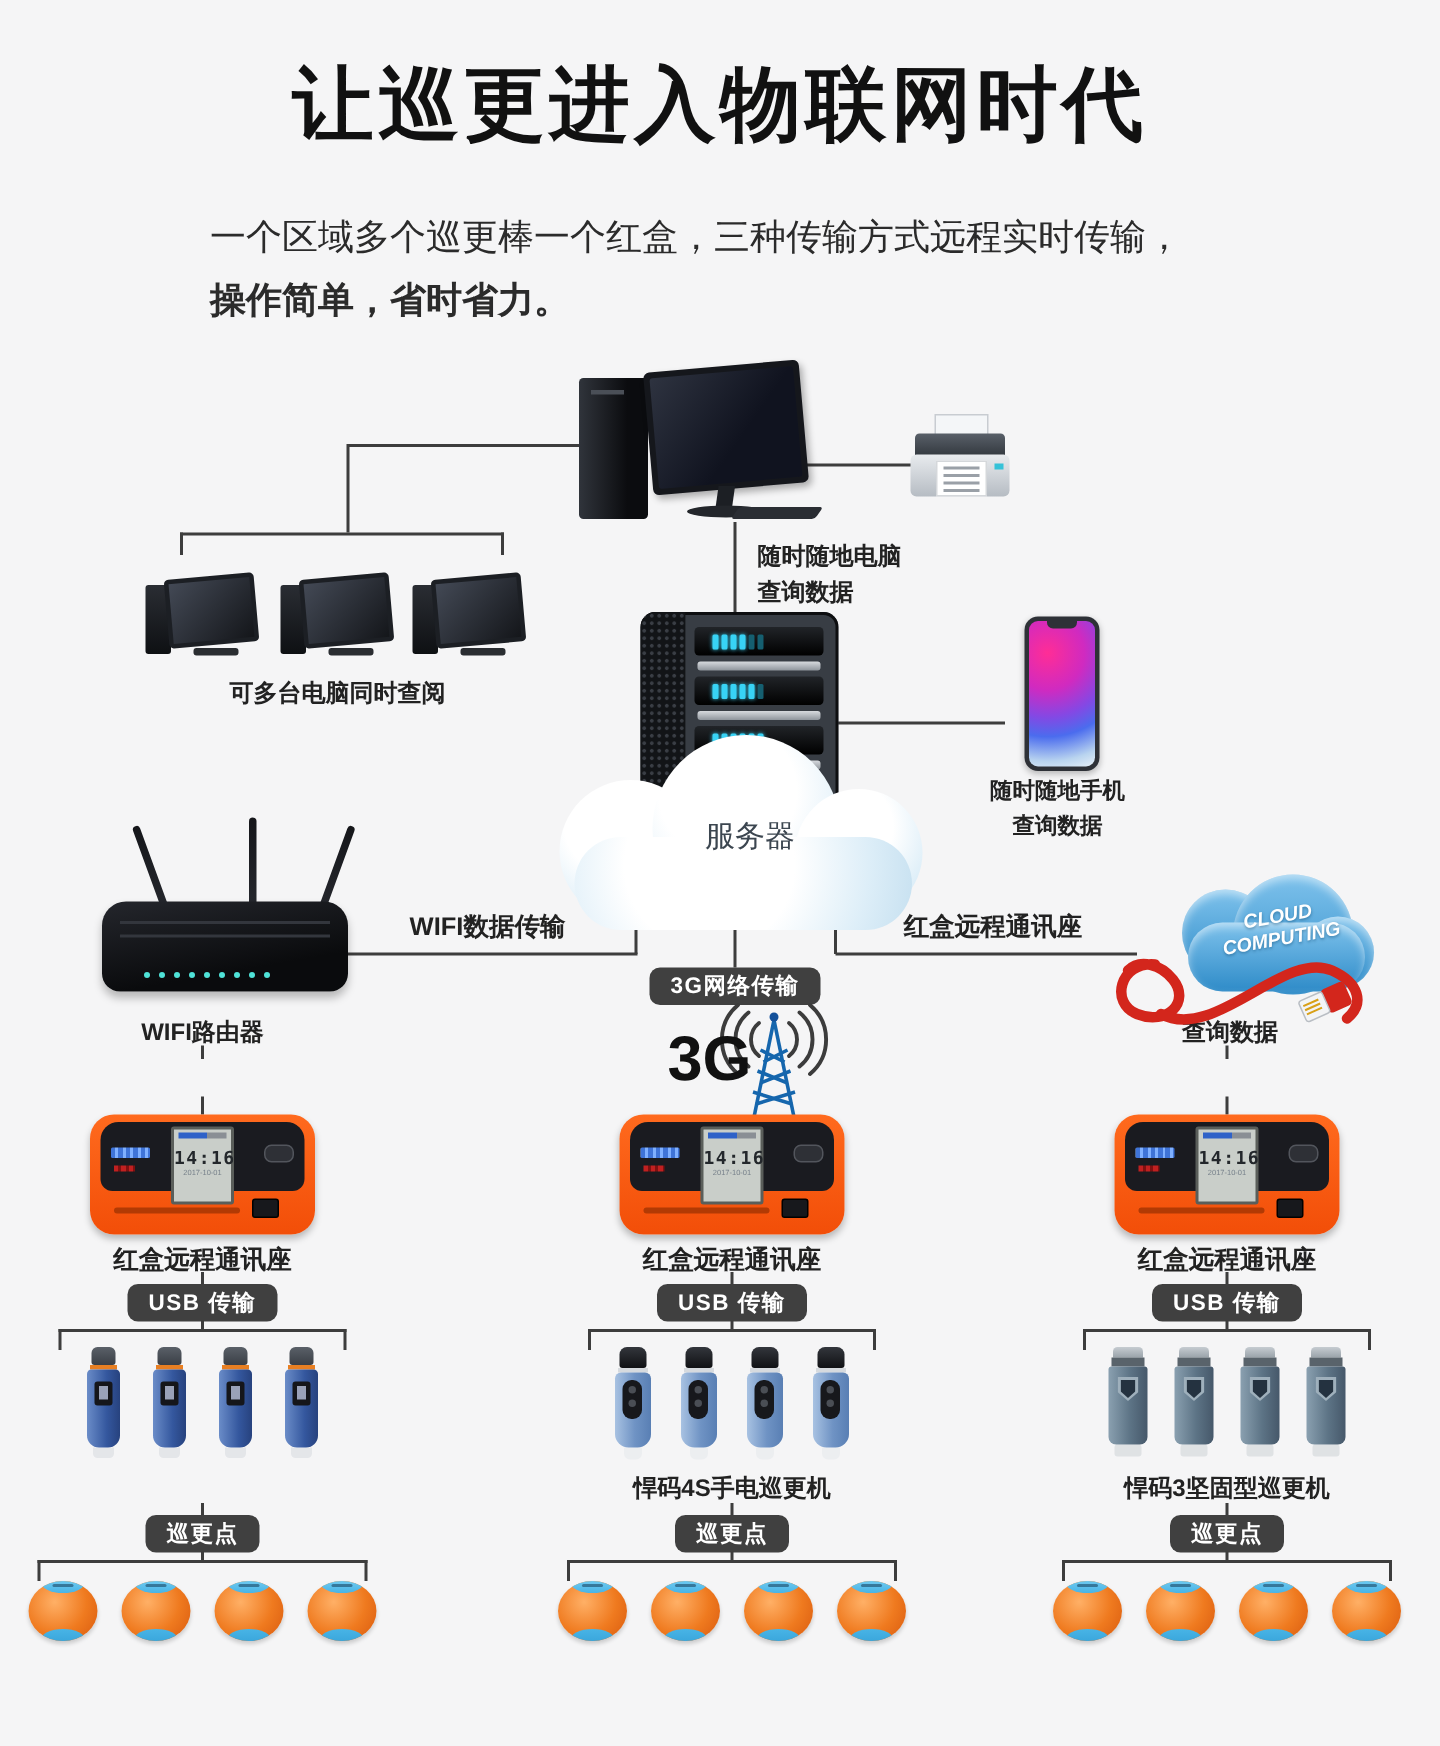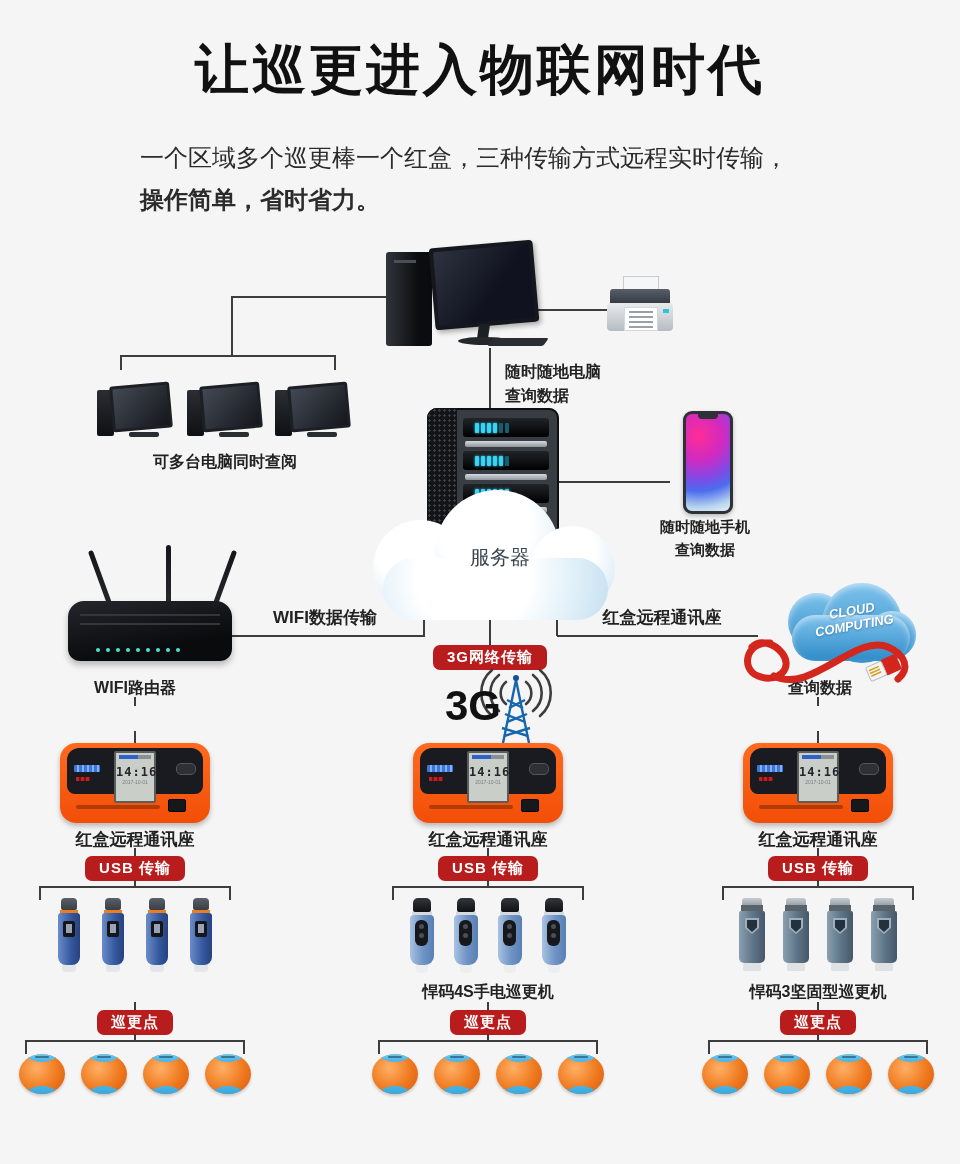--- a/index.html
+++ b/index.html
@@ -3,21 +3,21 @@
 <meta charset="utf-8">
 <style>
   html,body{margin:0;padding:0;}
   body{width:960px;height:1164px;background:#f5f5f6;font-family:"Liberation Sans","DejaVu Sans",sans-serif;position:relative;overflow:hidden;}
   .abs{position:absolute;}
   .page{position:absolute;left:0;top:0;width:960px;height:1164px;}
   .title{left:0;top:34px;width:960px;text-align:center;font-size:54px;font-weight:900;color:#111;letter-spacing:3px;}
   .subtitle{left:140px;width:720px;font-size:24px;color:#2b2b2b;}
   .label{font-weight:700;color:#222;text-align:center;}
   .badge-wrap{text-align:center;}
-  .badge{display:inline-block;background:#b91c1c;color:#fff;font-weight:700;font-size:15px;padding:3px 14px;border-radius:7px;letter-spacing:1px;}
+  .badge{display:inline-block;background:#404040;color:#fff;font-weight:700;font-size:15px;padding:3px 14px;border-radius:7px;letter-spacing:1px;}
   .hline{height:2px;background:#3d3d3d;}
   .vline{width:2px;background:#3d3d3d;}
   .bracket{border:2px solid #3d3d3d;border-bottom:none;}
 
   
   .mainpc{width:170px;height:105px;}
   .pc-tower{position:absolute;left:0;top:8px;width:46px;height:94px;background:linear-gradient(90deg,#30343b,#0b0c0f 70%);border-radius:3px;}
   .pc-tower::before{content:"";position:absolute;left:8px;top:8px;width:22px;height:3px;background:#4a4f57;}
   .pc-mon{position:absolute;left:46px;top:0;width:104px;height:82px;background:#15171c;border-radius:4px;transform:rotate(-5deg);padding:4px;box-shadow:2px 3px 5px rgba(0,0,0,.3);box-sizing:border-box;}
   .pc-scr{width:100%;height:100%;background:linear-gradient(130deg,#2e3340 0%,#10131f 60%);border-radius:2px;}

